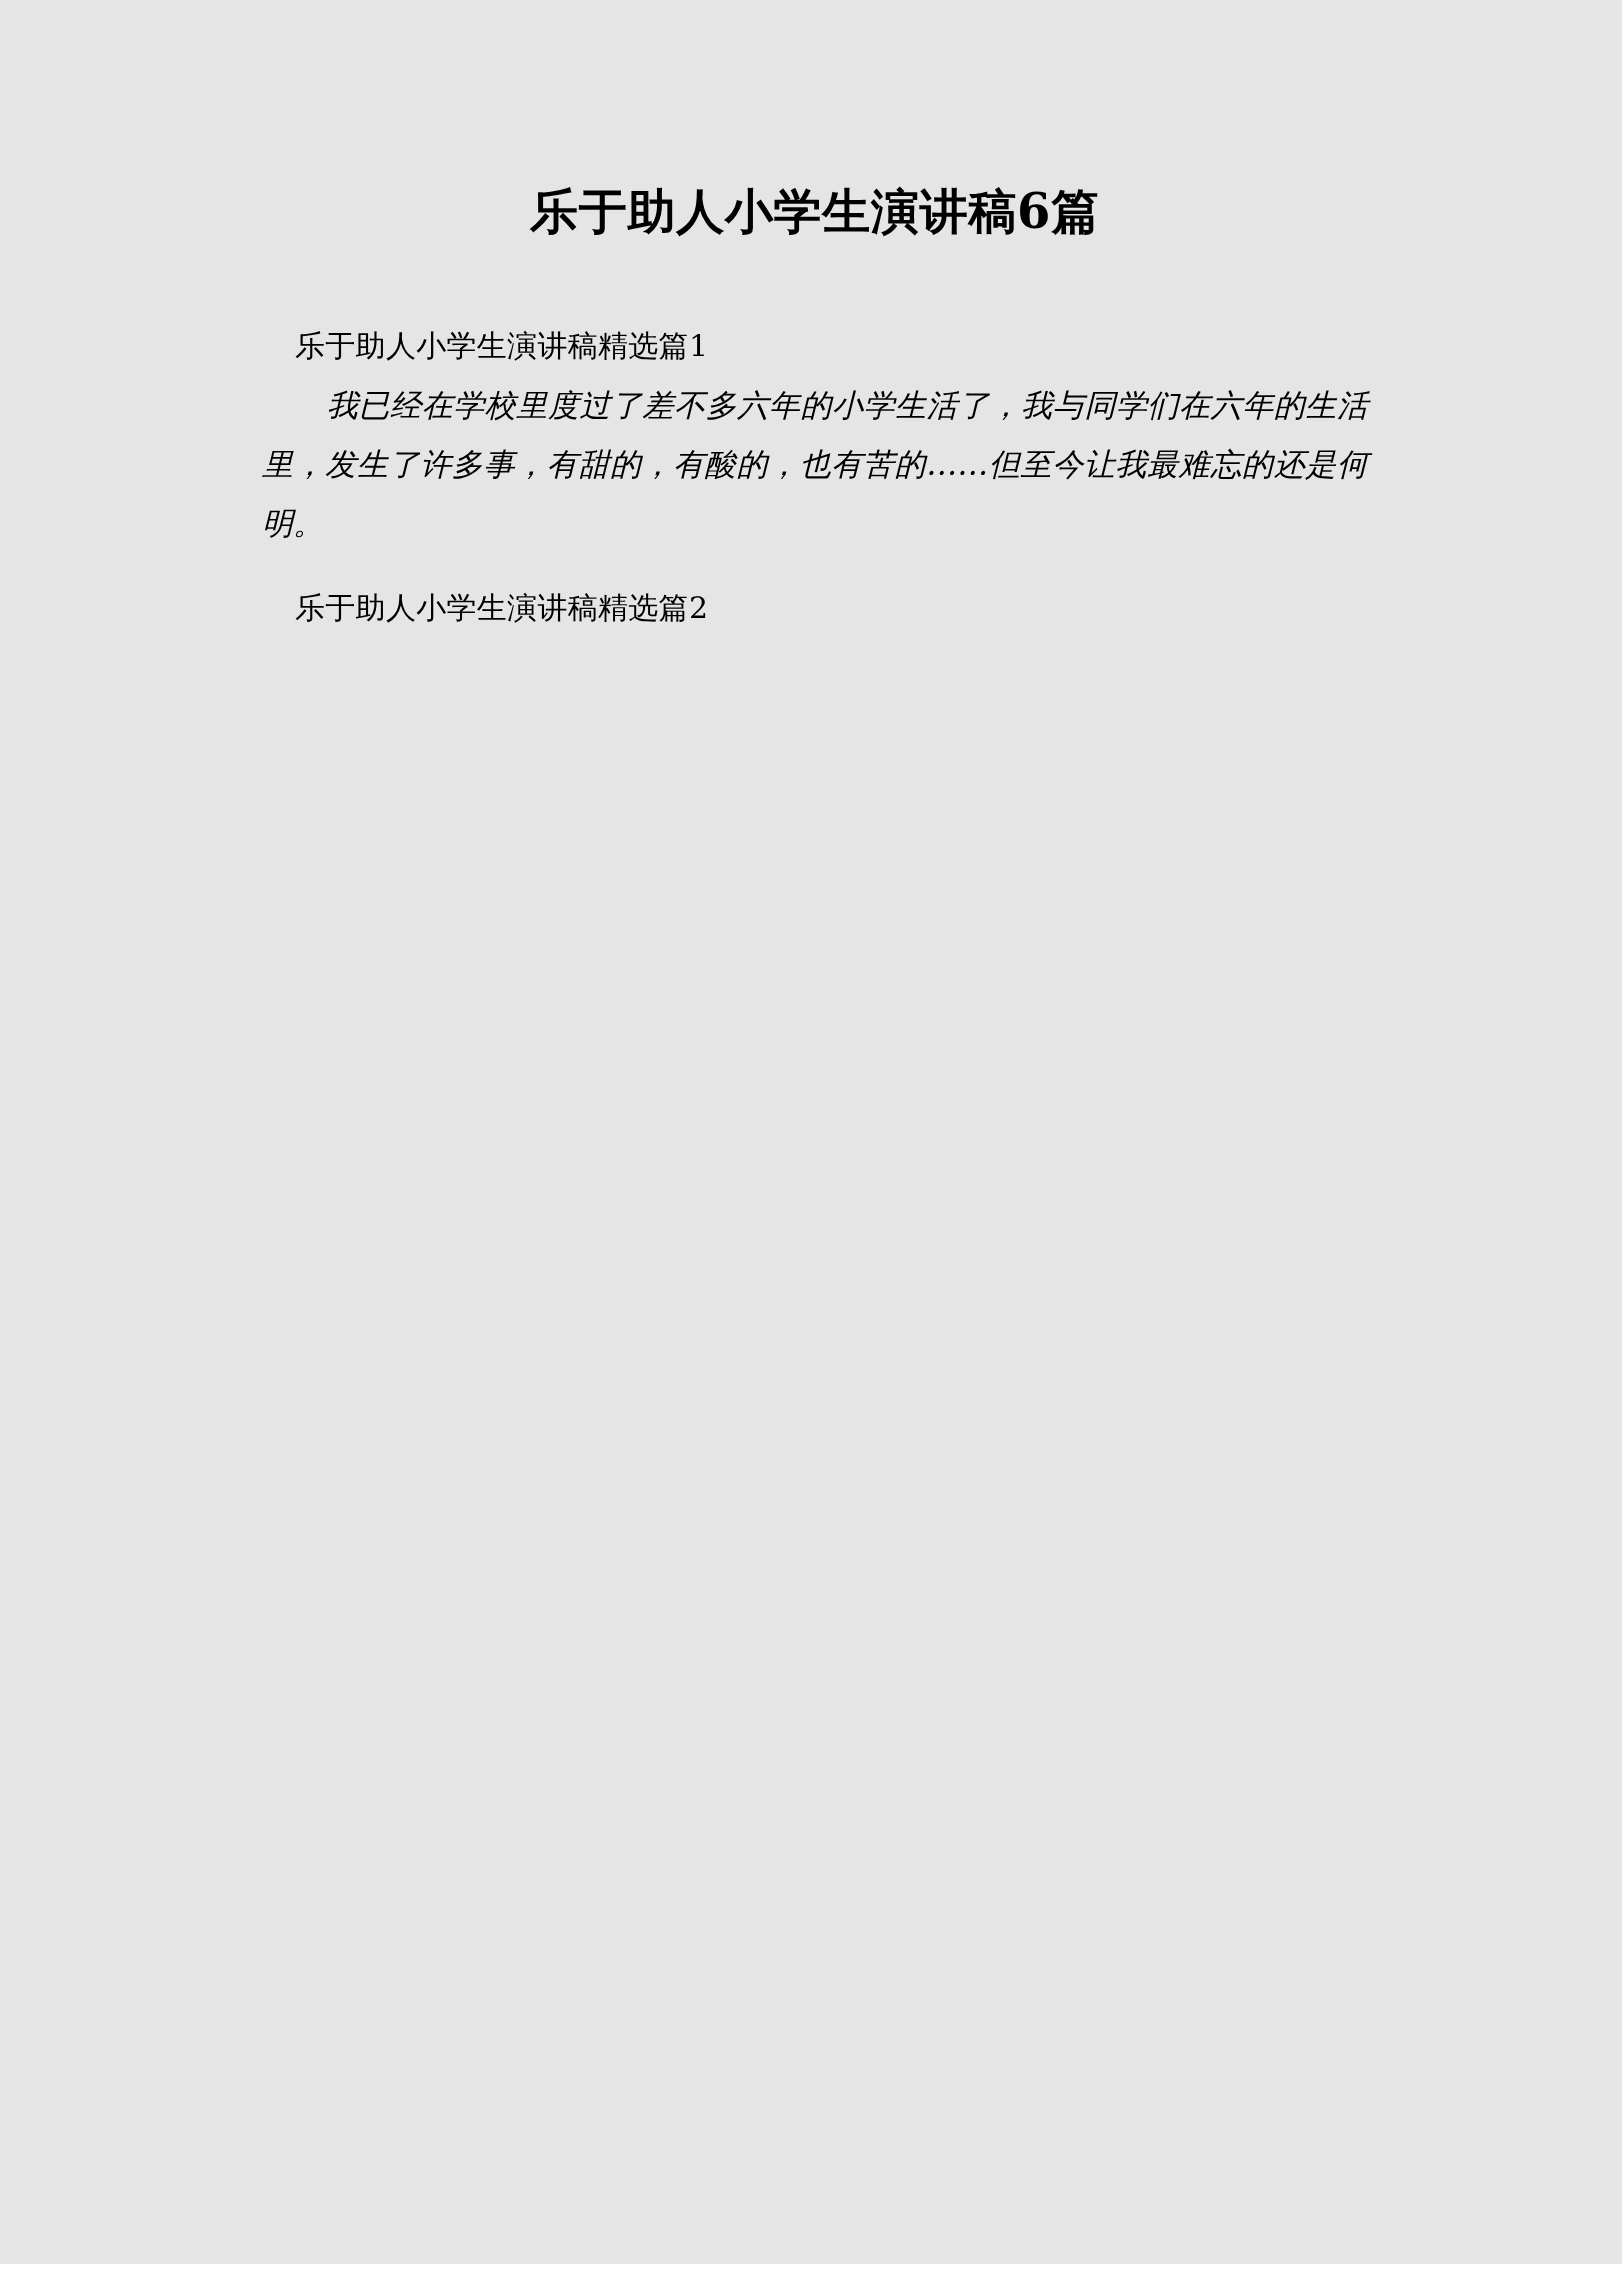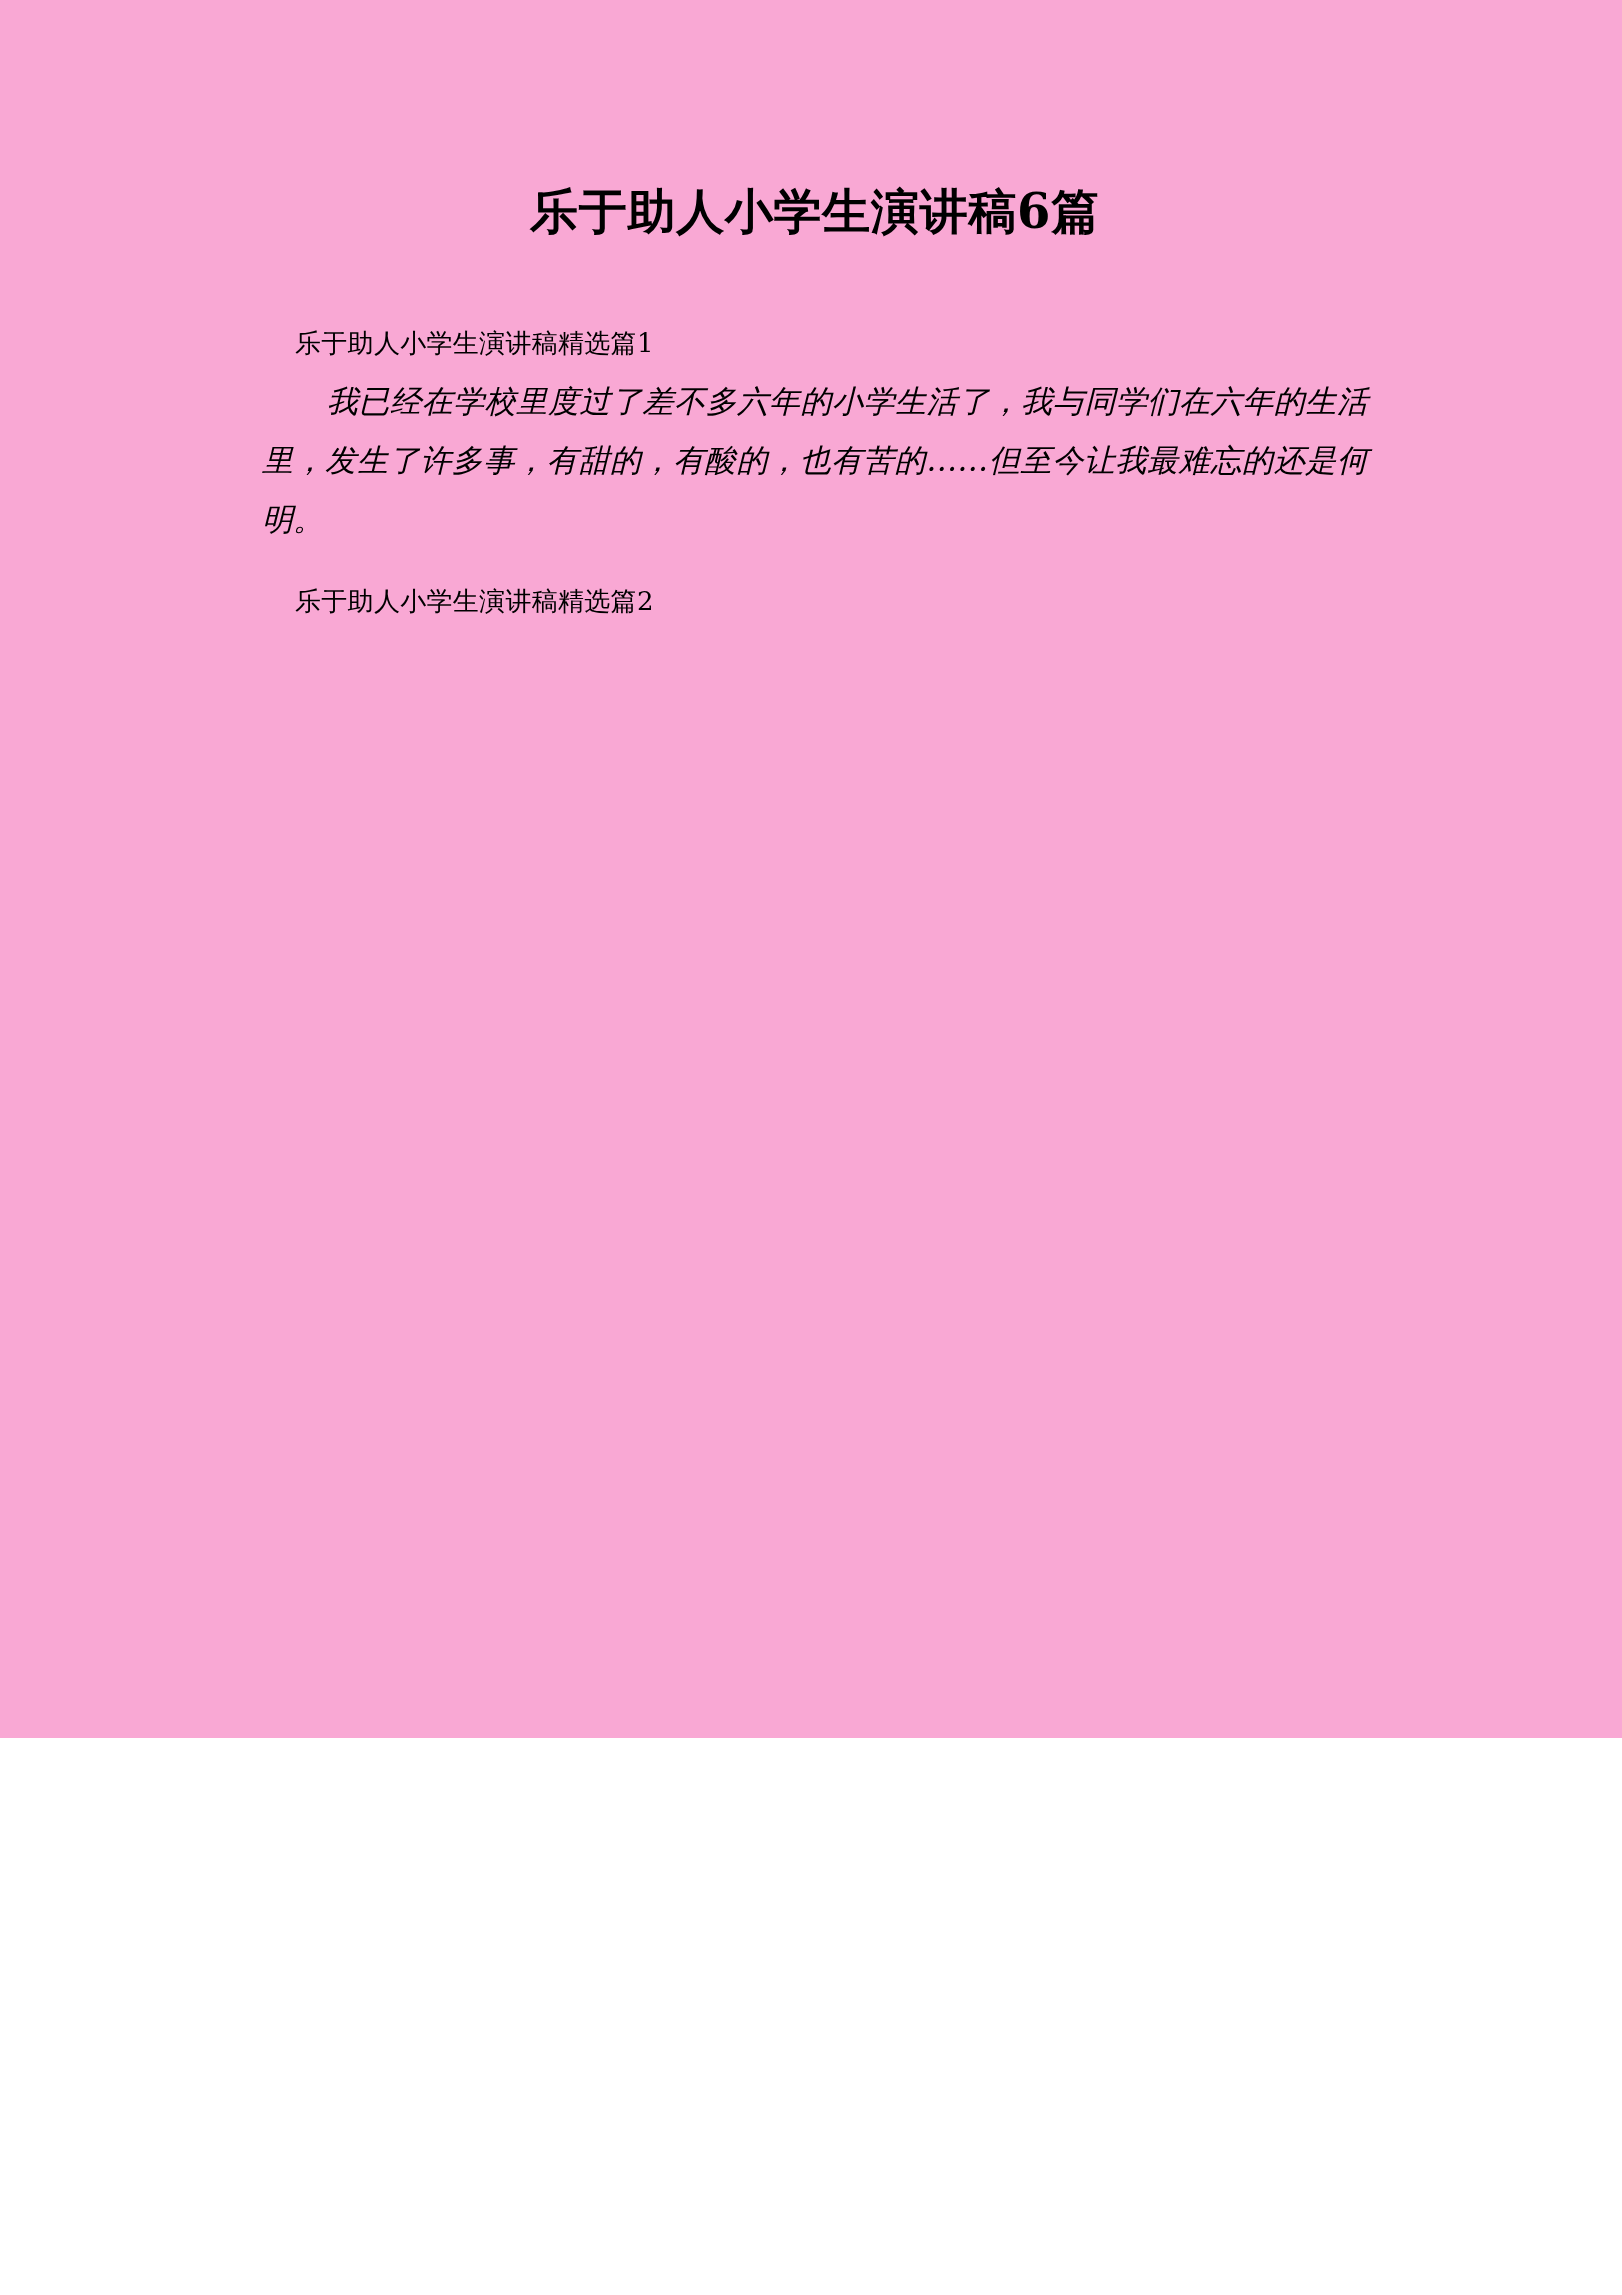--- a/index.html
+++ b/index.html
@@ -4,22 +4,22 @@
 <title>乐于助人小学生演讲稿6篇</title>
 <style>
   html, body {
     margin: 0;
     padding: 0;
     background: #ffffff;
   }
   .page {
     position: relative;
     width: 1623px;
-    height: 1738px;
-    background: #f9a8d4;
+    height: 2264px;
+    background: #e5e5e5;
     overflow: hidden;
     box-sizing: border-box;
   }
   .content {
     position: absolute;
     left: 262px;
     top: 0;
     width: 1106px;
   }
   .doc-title {
@@ -30,21 +30,21 @@
     color: #000000;
     text-align: center;
     margin: 0;
     padding-top: 187px;
     letter-spacing: 0.7px;
     white-space: nowrap;
   }
   .section-head {
     font-family: "DejaVu Serif", "Liberation Serif", serif;
     font-weight: normal;
-    font-size: 26px;
+    font-size: 30px;
     line-height: 1.05;
     color: #000000;
     margin: 0;
     padding-left: 33px;
     letter-spacing: 0.3px;
   }
   .head-1 { padding-top: 95px; }
   .head-2 { padding-top: 39px; }
   .para {
     font-family: "DejaVu Serif", "Liberation Serif", serif;

